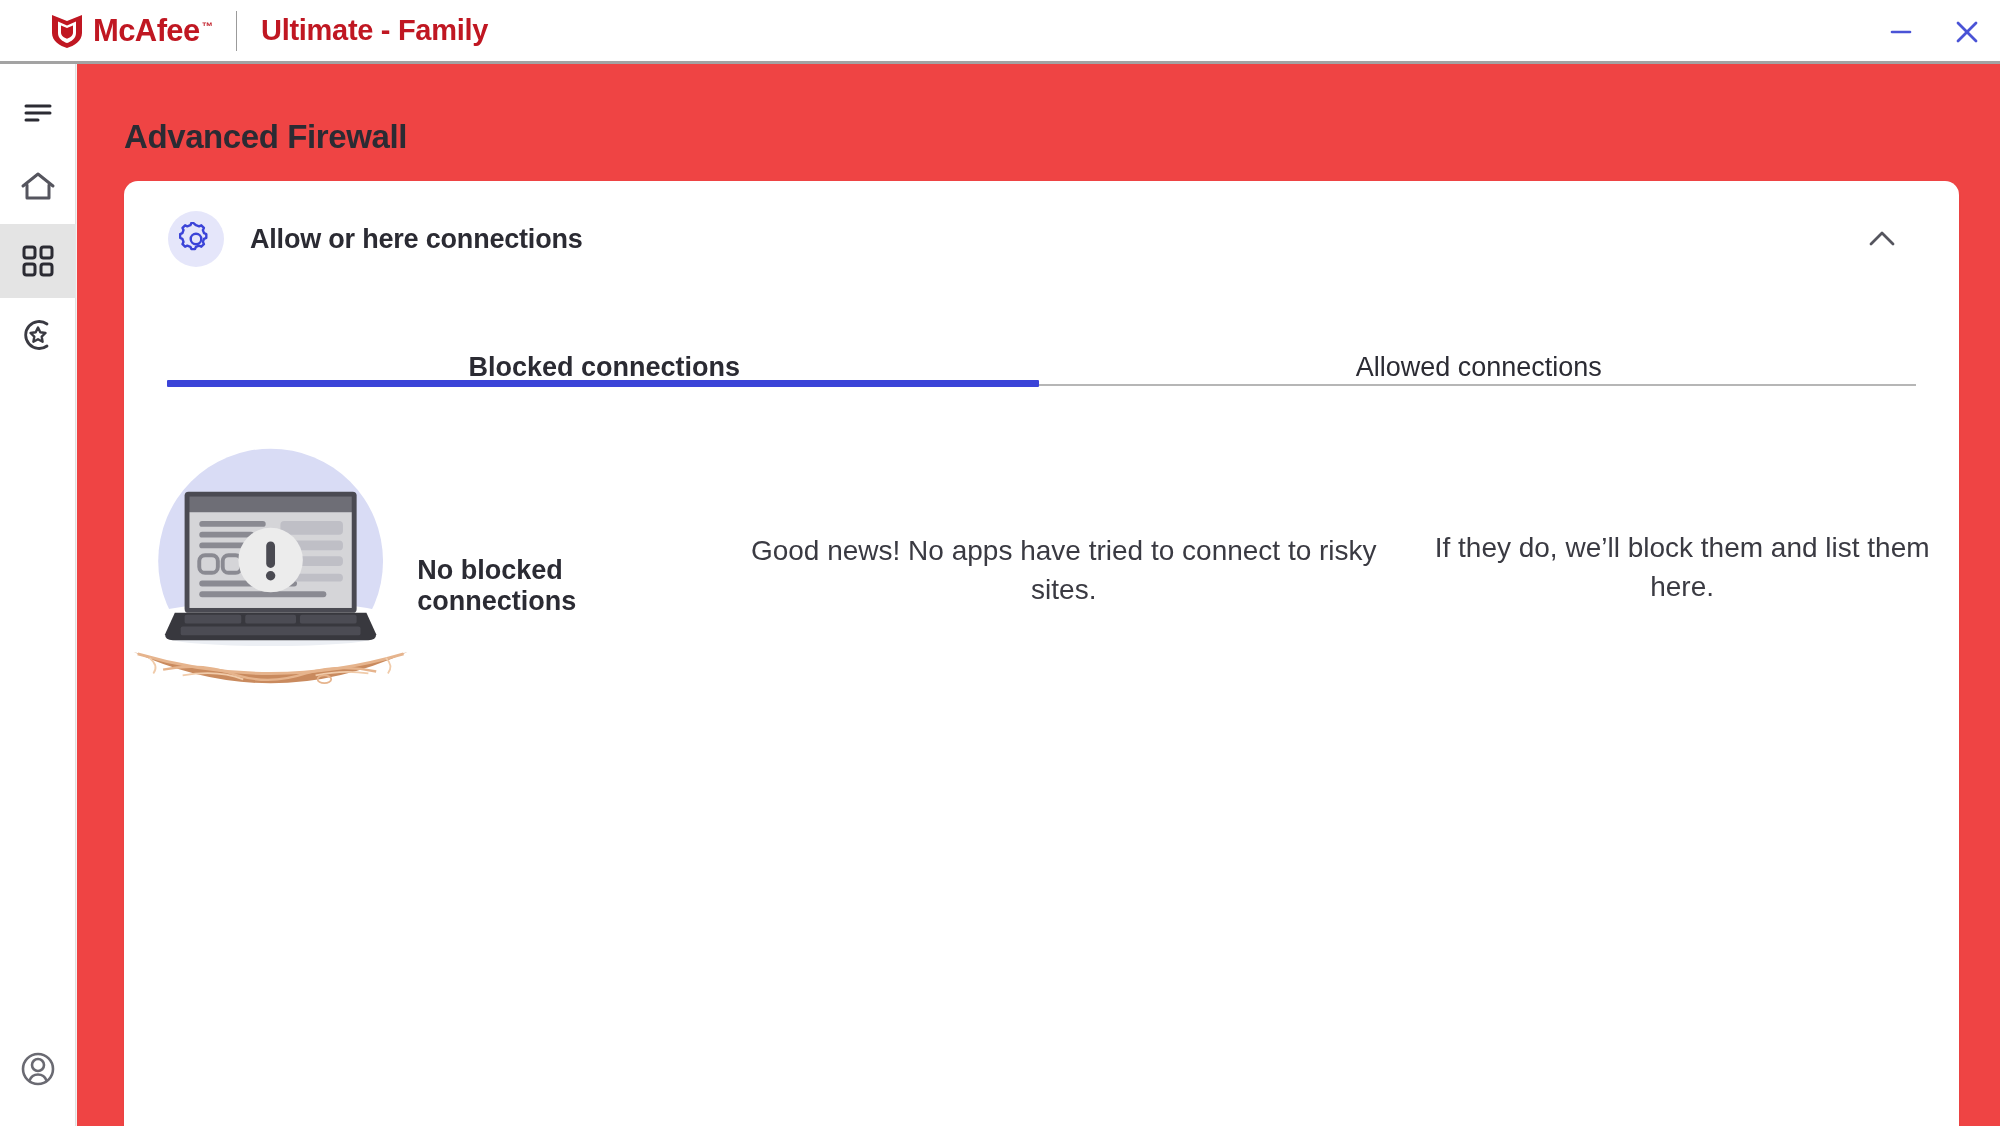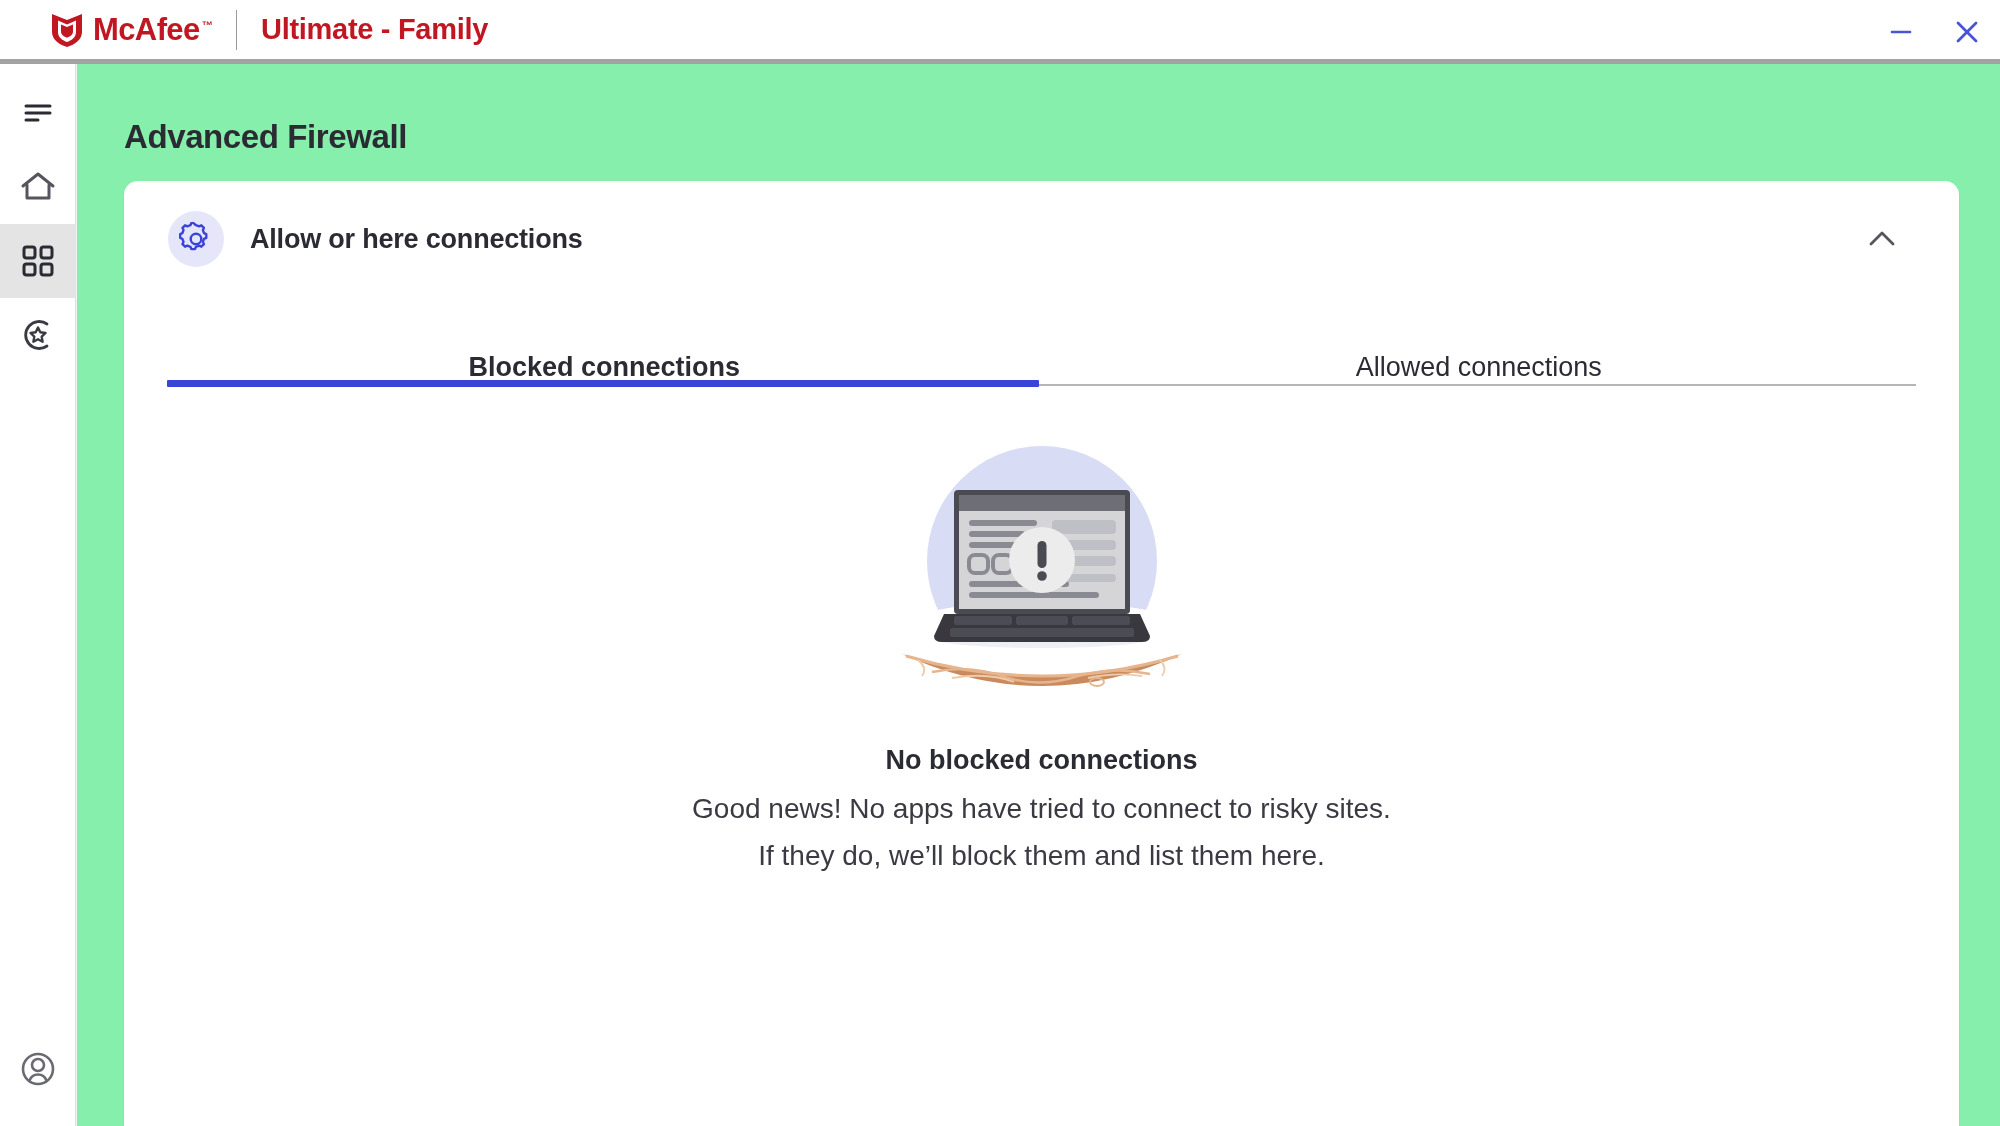--- a/index.html
+++ b/index.html
@@ -15,21 +15,21 @@
     width: 2000px; height: 1126px;
     background: #f2f2f2;
   }
 
   
   .titlebar {
     position: absolute; top: 0; left: 0;
     width: 2000px; height: 64px;
     background: #ffffff;
     display: flex; align-items: center;
-    border-bottom: 5px solid #a3a3a3;
+    border-bottom: 3px solid #a3a3a3;
     z-index: 5;
   }
   .brand-wrap {
     display: flex; align-items: center;
     margin-left: 50px;
   }
   .mcafee-shield { width: 34px; height: 36px; display: block; }
   .mcafee-word {
     font-size: 31px; font-weight: bold; letter-spacing: -0.6px;
     color: #c01722; margin-left: 9px; line-height: 1;
@@ -74,21 +74,21 @@
   .side-item.active { background: #e4e4e4; }
   .side-item.first { margin-top: 12px; }
   .side-spacer { flex: 1 1 auto; }
   .side-item.bottom { margin-bottom: 20px; }
   .side-item svg { display: block; }
 
   
   .main {
     position: absolute; top: 64px; left: 77px;
     width: 1923px; height: 1062px;
-    background: #86efac;
+    background: #ef4444;
   }
   .page-title {
     position: absolute; top: 54px; left: 47px;
     font-size: 33px; font-weight: bold; color: #2b2b33;
     letter-spacing: -0.4px;
   }
 
   .card {
     position: absolute; top: 117px; left: 47px;
     width: 1835px; height: 990px;
@@ -145,21 +145,21 @@
   }
   .tab-indicator {
     position: absolute; left: 43px; top: 199px;
     width: 872px; height: 7px;
     background: #3b44d8; border-radius: 1px;
   }
 
   
   .empty {
     position: absolute; left: 0; right: 0; top: 245px;
-    display: flex; flex-direction: column; align-items: center;
+    display: flex; flex-direction: row; align-items: center;
   }
   .illus { width: 300px; height: 275px; display: block; }
   .empty-title {
     margin-top: 44px;
     font-size: 27px; font-weight: bold; color: #2b2b33;
   }
   .empty-line {
     margin-top: 14px;
     font-size: 28px; color: #3a3a42;
     text-align: center; line-height: 1.38;

